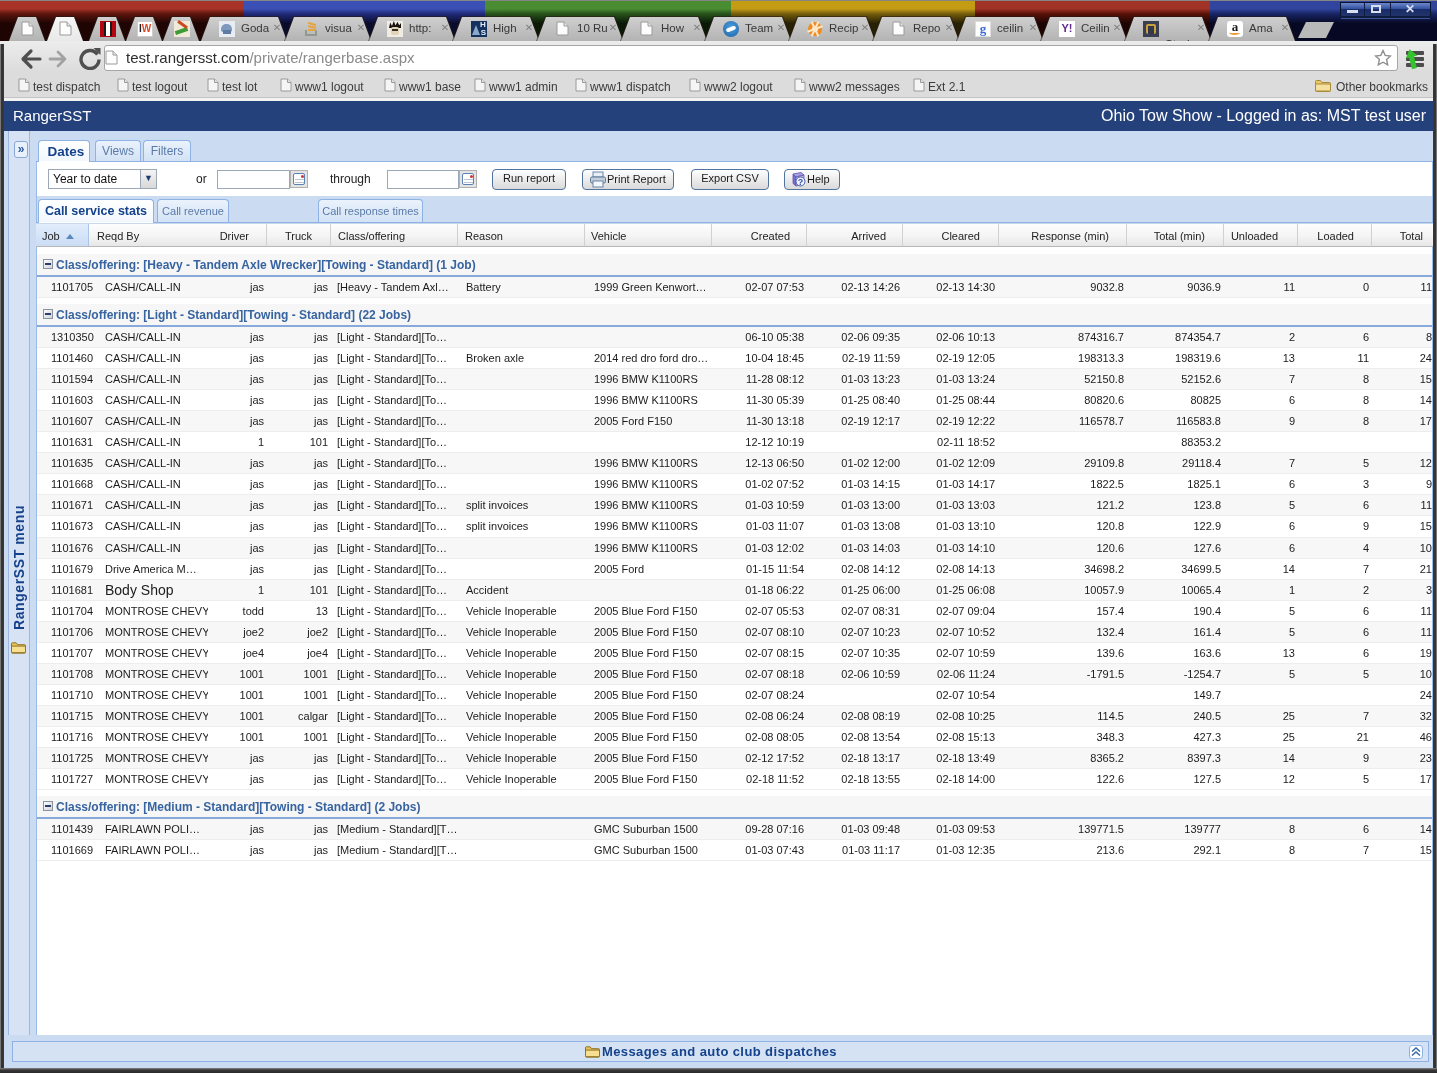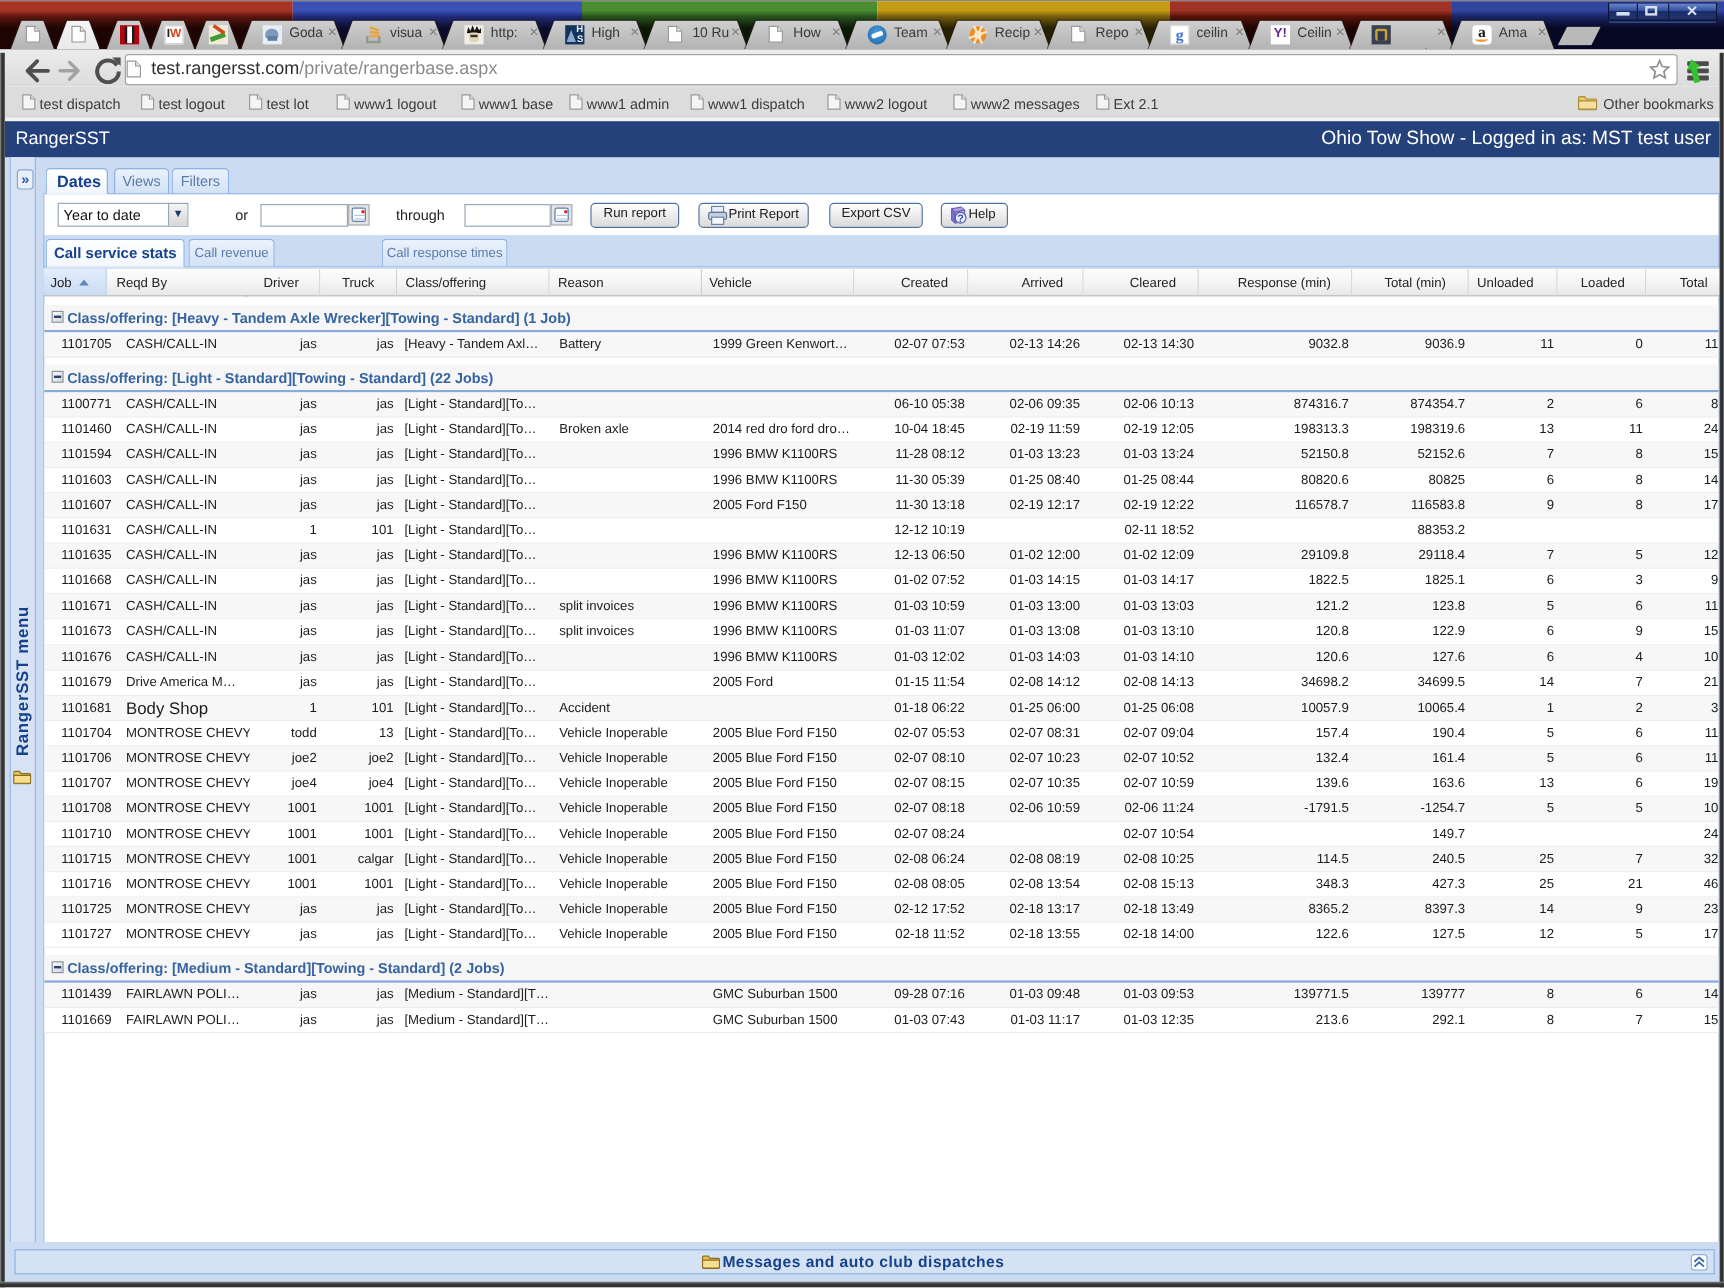--- a/index.html
+++ b/index.html
@@ -378,21 +378,21 @@
     <div class="abs" style="left:1188px;top:0;width:74px;height:21px;font-size:11px;color:#1b1b1b;line-height:20px;text-align:right;padding-right:4px;white-space:nowrap;overflow:hidden;">11</div>
     <div class="abs" style="left:1262px;top:0;width:74px;height:21px;font-size:11px;color:#1b1b1b;line-height:20px;text-align:right;padding-right:4px;white-space:nowrap;overflow:hidden;">0</div>
     <div class="abs" style="left:1336px;top:0;width:63px;height:21px;font-size:11px;color:#1b1b1b;line-height:20px;text-align:right;padding-right:4px;white-space:nowrap;overflow:hidden;">11</div>
   </div>
 <div class="abs" style="left:37px;top:304px;width:1395px;height:21px;background:#f6f6f6;"></div>
 <div class="abs" style="left:43px;top:309px;width:10px;height:10px;background:linear-gradient(135deg,#fdfdfd,#cfd4da);border:1px solid #8b939e;"></div>
 <div class="abs" style="left:45px;top:313px;width:6px;height:2px;background:#2c3e6e;"></div>
 <div class="abs" style="left:56px;top:308px;font-size:12px;font-weight:bold;color:#3764a0;white-space:nowrap;">Class/offering: [Light - Standard][Towing - Standard] (22 Jobs)</div>
 <div class="abs" style="left:37px;top:325px;width:1395px;height:2px;background:#87a9dc;"></div>
 <div class="abs" style="left:37px;top:327px;width:1395px;height:21px;background:#f7f7f7;border-bottom:1px solid #ededed;overflow:hidden;">
-    <div class="abs" style="left:0px;top:0;width:61px;height:21px;font-size:11px;color:#1b1b1b;line-height:20px;text-align:left;padding-left:14px;white-space:nowrap;overflow:hidden;">1100771</div>
+    <div class="abs" style="left:0px;top:0;width:61px;height:21px;font-size:11px;color:#1b1b1b;line-height:20px;text-align:left;padding-left:14px;white-space:nowrap;overflow:hidden;">1310350</div>
     <div class="abs" style="left:53px;top:0;width:118px;height:21px;font-size:11px;color:#1b1b1b;line-height:20px;text-align:left;padding-left:15px;white-space:nowrap;overflow:hidden;">CASH/CALL-IN</div>
     <div class="abs" style="left:167px;top:0;width:64px;height:21px;font-size:11px;color:#1b1b1b;line-height:20px;text-align:right;padding-right:4px;white-space:nowrap;overflow:hidden;">jas</div>
     <div class="abs" style="left:231px;top:0;width:64px;height:21px;font-size:11px;color:#1b1b1b;line-height:20px;text-align:right;padding-right:4px;white-space:nowrap;overflow:hidden;">jas</div>
     <div class="abs" style="left:295px;top:0;width:127px;height:21px;font-size:11px;color:#1b1b1b;line-height:20px;text-align:left;padding-left:5px;white-space:nowrap;overflow:hidden;">[Light - Standard][To…</div>
     <div class="abs" style="left:676px;top:0;width:95px;height:21px;font-size:11px;color:#1b1b1b;line-height:20px;text-align:right;padding-right:4px;white-space:nowrap;overflow:hidden;">06-10 05:38</div>
     <div class="abs" style="left:771px;top:0;width:96px;height:21px;font-size:11px;color:#1b1b1b;line-height:20px;text-align:right;padding-right:4px;white-space:nowrap;overflow:hidden;">02-06 09:35</div>
     <div class="abs" style="left:867px;top:0;width:96px;height:21px;font-size:11px;color:#1b1b1b;line-height:20px;text-align:right;padding-right:5px;white-space:nowrap;overflow:hidden;">02-06 10:13</div>
     <div class="abs" style="left:963px;top:0;width:128px;height:21px;font-size:11px;color:#1b1b1b;line-height:20px;text-align:right;padding-right:4px;white-space:nowrap;overflow:hidden;">874316.7</div>
     <div class="abs" style="left:1091px;top:0;width:97px;height:21px;font-size:11px;color:#1b1b1b;line-height:20px;text-align:right;padding-right:4px;white-space:nowrap;overflow:hidden;">874354.7</div>
     <div class="abs" style="left:1188px;top:0;width:74px;height:21px;font-size:11px;color:#1b1b1b;line-height:20px;text-align:right;padding-right:4px;white-space:nowrap;overflow:hidden;">2</div>

